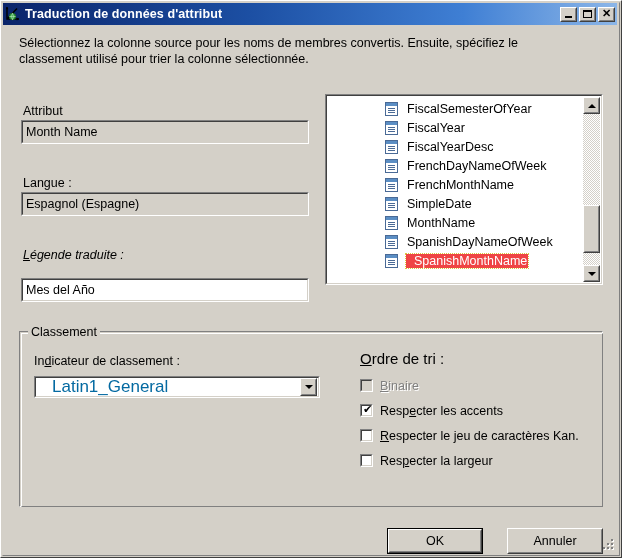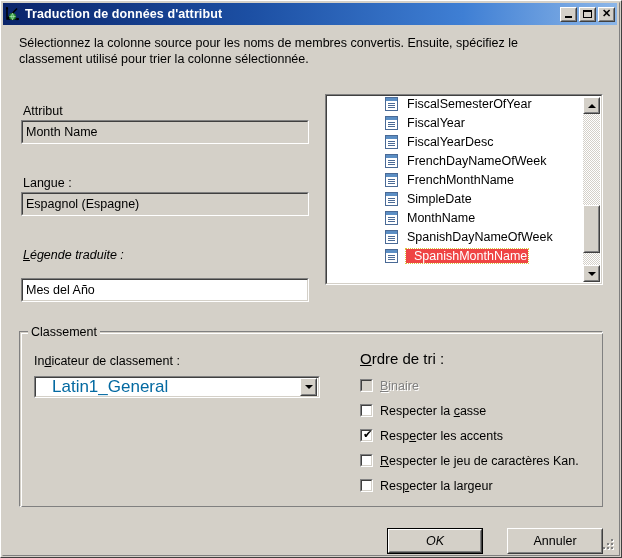--- a/index.html
+++ b/index.html
@@ -195,21 +195,21 @@
     position: absolute;
     left: 1px;
     top: 1px;
     right: 18px;
     bottom: 1px;
     overflow: hidden;
   }
   .list-item {
     height: 19px;
     display: flex;
-    align-items: flex-start;
+    align-items: flex-end;
     padding-left: 57px;
     font-size: 12.5px;
     color: #000;
     white-space: nowrap;
     box-sizing: border-box;
     cursor: default;
   }
   .col-icon {
     width: 13px;
     height: 14px;
@@ -517,21 +517,21 @@
   }
   .btn .btxt { position: relative; z-index: 2; }
   .btn.default {
     border: 1px solid #000000;
   }
   .btn.default::after {
     border: 1px solid #ffffff;
     border-right-color: #404040;
     border-bottom-color: #404040;
   }
-  .btn.default .btxt { z-index: 3; font-style: italic; }
+  .btn.default .btxt { z-index: 3; }
   .btn.default .inner2 {
     position: absolute;
     left: 1px; top: 1px; right: 1px; bottom: 1px;
     border: 1px solid #d4d0c8;
     border-right-color: #808080;
     border-bottom-color: #808080;
     z-index: 2;
   }
   #btn-ok { left: 384px; top: 503px; }
   #btn-cancel { left: 504px; top: 503px; }
@@ -727,24 +727,20 @@
         </div>
 
         <div id="sortorder">
           <div id="sort-label"><span class="acc">O</span><span>rdre de tri :</span></div>
           <div id="cb-list">
               <div class="cbrow disabled">
                 <span class="cbox disabled"></span>
                 <span class="cblabel"><span></span><span class="acc">B</span><span>inaire</span></span>
               </div>
               <div class="cbrow">
-                <span class="cbox"></span>
-                <span class="cblabel"><span>Respecter la </span><span class="acc">c</span><span>asse</span></span>
-              </div>
-              <div class="cbrow">
                 <span class="cbox">
                   <span class="tick">✔</span>
                 </span>
                 <span class="cblabel"><span>Resp</span><span class="acc">e</span><span>cter les accents</span></span>
               </div>
               <div class="cbrow">
                 <span class="cbox"></span>
                 <span class="cblabel"><span></span><span class="acc">R</span><span>especter le jeu de caractères Kan.</span></span>
               </div>
               <div class="cbrow">

